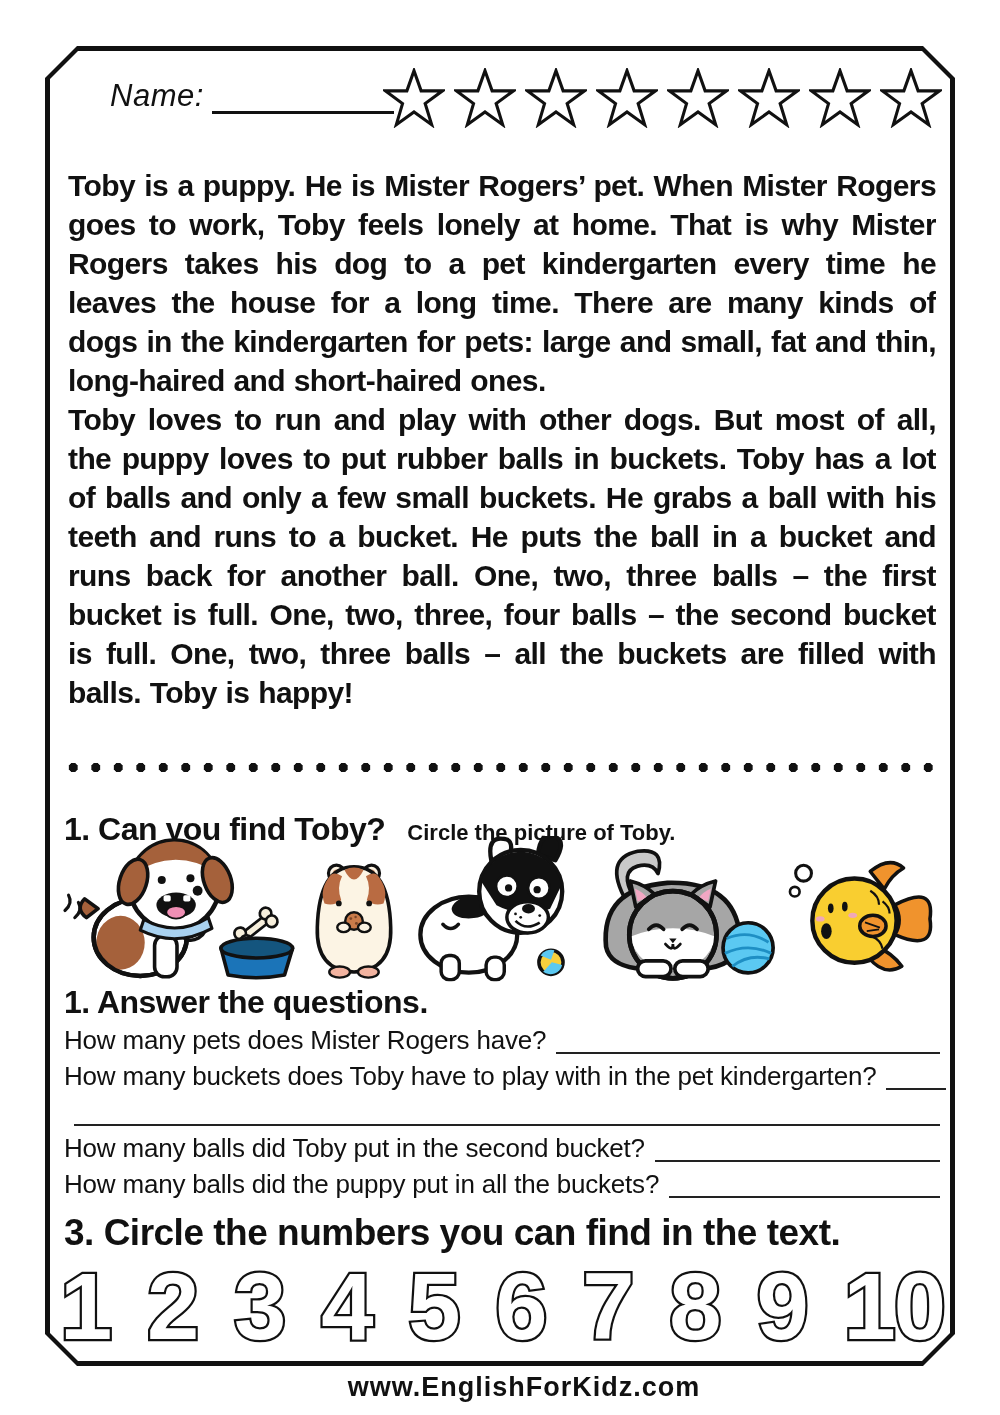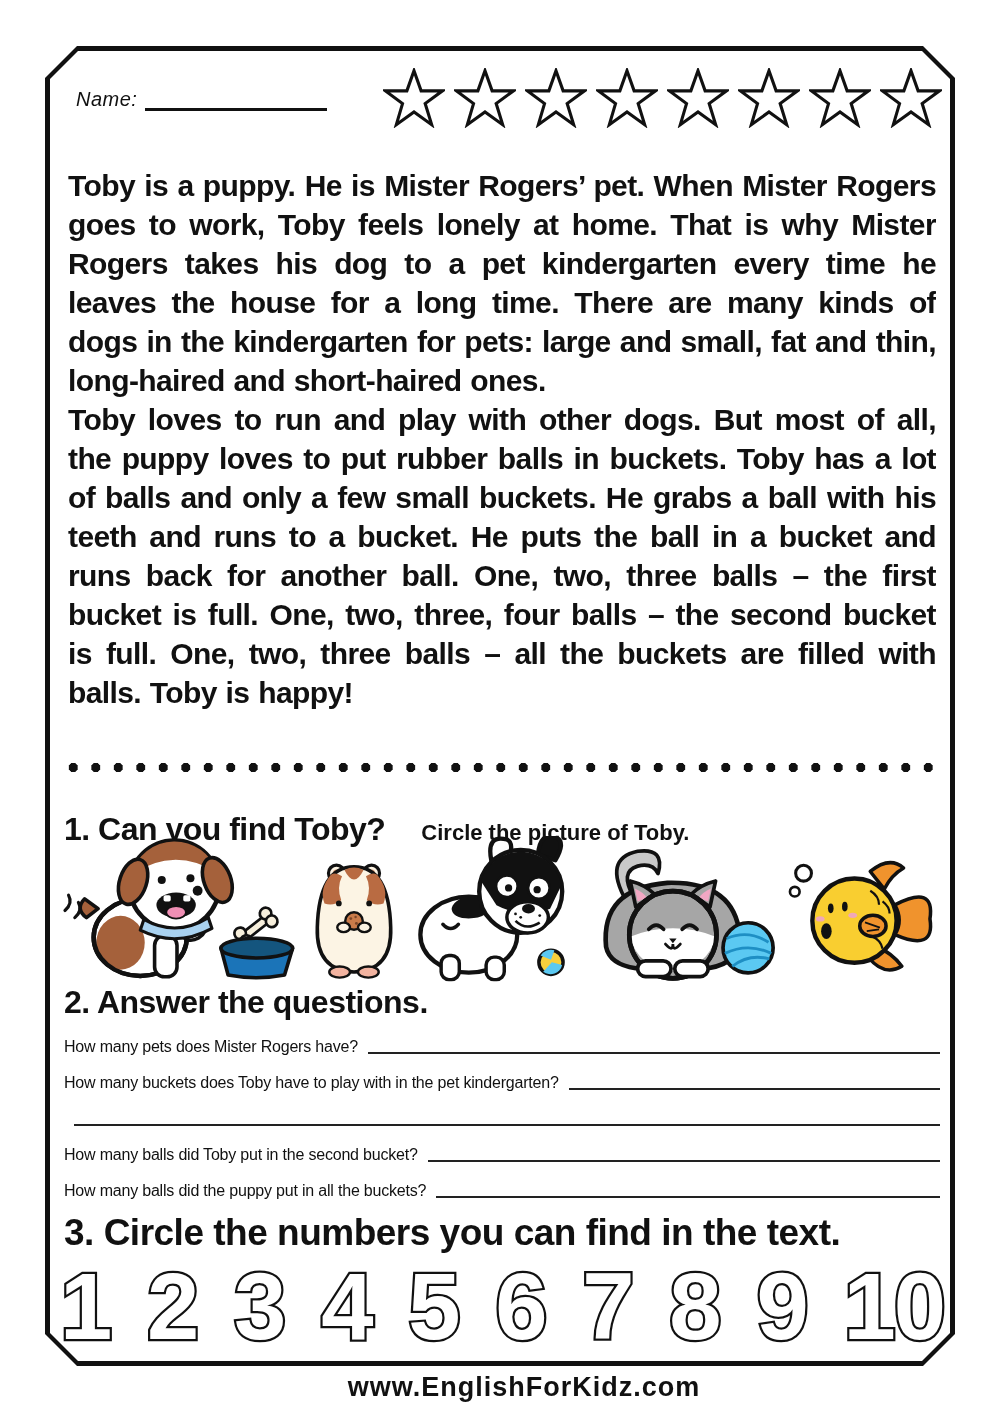--- a/index.html
+++ b/index.html
@@ -9,45 +9,45 @@
   }
   .frame-outer{
     position:absolute;left:45px;top:46px;width:910px;height:1320px;background:#111;
     clip-path:polygon(32px 0,878px 0,910px 32px,910px 1288px,878px 1320px,32px 1320px,0 1288px,0 32px);
   }
   .frame-inner{
     position:absolute;left:5px;top:5px;width:900px;height:1310px;background:#fff;
     clip-path:polygon(28px 0,872px 0,900px 28px,900px 1282px,872px 1310px,28px 1310px,0 1282px,0 28px);
   }
   .name-row{position:absolute;left:76px;top:78px;display:flex;align-items:flex-end;}
-  .name-label{font-style:italic;font-size:20px;letter-spacing:.5px;}
+  .name-label{font-style:italic;font-size:31px;letter-spacing:.5px;margin-left:34px;}
   .name-line{width:182px;border-bottom:3px solid #111;height:30px;margin-left:8px;}
   .stars-row{position:absolute;left:383px;top:68px;display:flex;gap:9px;}
   .story{
     position:absolute;left:68px;top:130px;width:868px;height:632px;overflow:hidden;
     font-weight:bold;font-size:30px;line-height:39px;text-align:justify;
     letter-spacing:-0.6px;word-spacing:1px;margin-top:36px;
   }
   .story p{margin:0;}
   .dots{
     position:absolute;left:62px;top:762px;width:880px;height:11px;
     background-image:radial-gradient(circle 4.7px at center,#111 97%,transparent 100%);
     background-size:22.5px 11px;background-repeat:repeat-x;
   }
-  .sec1-row{position:absolute;left:64px;top:780px;display:flex;align-items:baseline;gap:36px;}
+  .sec1-row{position:absolute;left:64px;top:780px;display:flex;align-items:baseline;gap:22px;}
   .h-sec{font-weight:bold;font-size:32px;letter-spacing:-0.5px;white-space:nowrap;}
   .sec1-instr{font-weight:bold;font-size:22px;letter-spacing:0;margin-top:40px;}
   .animals{
     position:absolute;left:56px;top:818px;width:888px;height:166px;
     display:flex;justify-content:space-between;align-items:flex-end;
   }
   .animal{display:block;}
   .sec2-title{position:absolute;left:64px;top:984px;}
   .questions{position:absolute;left:64px;top:1022px;width:876px;}
-  .q-row{display:flex;align-items:flex-end;height:36px;font-size:16px;letter-spacing:-0.2px;}
+  .q-row{display:flex;align-items:flex-end;height:36px;font-size:26px;letter-spacing:-0.2px;}
   .q-text{white-space:nowrap;padding-bottom:2px;}
   .q-line{flex:1;border-bottom:2.2px solid #222;margin-left:10px;margin-bottom:4px;min-width:60px;}
   .sec3-title{position:absolute;left:64px;top:1212px;font-size:37px;}
   .numbers{
     position:absolute;left:60px;top:1268px;width:884px;
     display:flex;justify-content:space-between;align-items:flex-end;
   }
   .outline-num{
     font-size:94px;font-weight:bold;line-height:78px;color:#fff;
     -webkit-text-stroke:4.5px #111;paint-order:stroke fill;letter-spacing:-2px;
@@ -231,21 +231,21 @@
     <path d="M90 80 l17 6 M92 90 l14 -2" fill="none" stroke="#111" stroke-width="2"></path>
     <ellipse cx="51" cy="64" rx="3.2" ry="5.5" fill="#111"></ellipse>
     <ellipse cx="67" cy="62" rx="3.2" ry="5.5" fill="#111"></ellipse>
     <ellipse cx="46" cy="90" rx="6" ry="9" fill="#111"></ellipse>
     <ellipse cx="39" cy="76" rx="5" ry="3" fill="#F0A8B8"></ellipse>
     <ellipse cx="76" cy="72" rx="5" ry="3" fill="#F0A8B8"></ellipse>
   </svg>
 
 </div>
 
-<div class="h-sec sec2-title">2. Answer the questions.</div>
+<div class="h-sec sec2-title">1. Answer the questions.</div>
 
 <div class="questions">
     <div class="q-row">
       <span class="q-text">How many pets does Mister Rogers have?</span>
       <span class="q-line"></span>
     </div>
     <div class="q-row">
       <span class="q-text">How many buckets does Toby have to play with in the pet kindergarten?</span>
       <span class="q-line"></span>
     </div>

